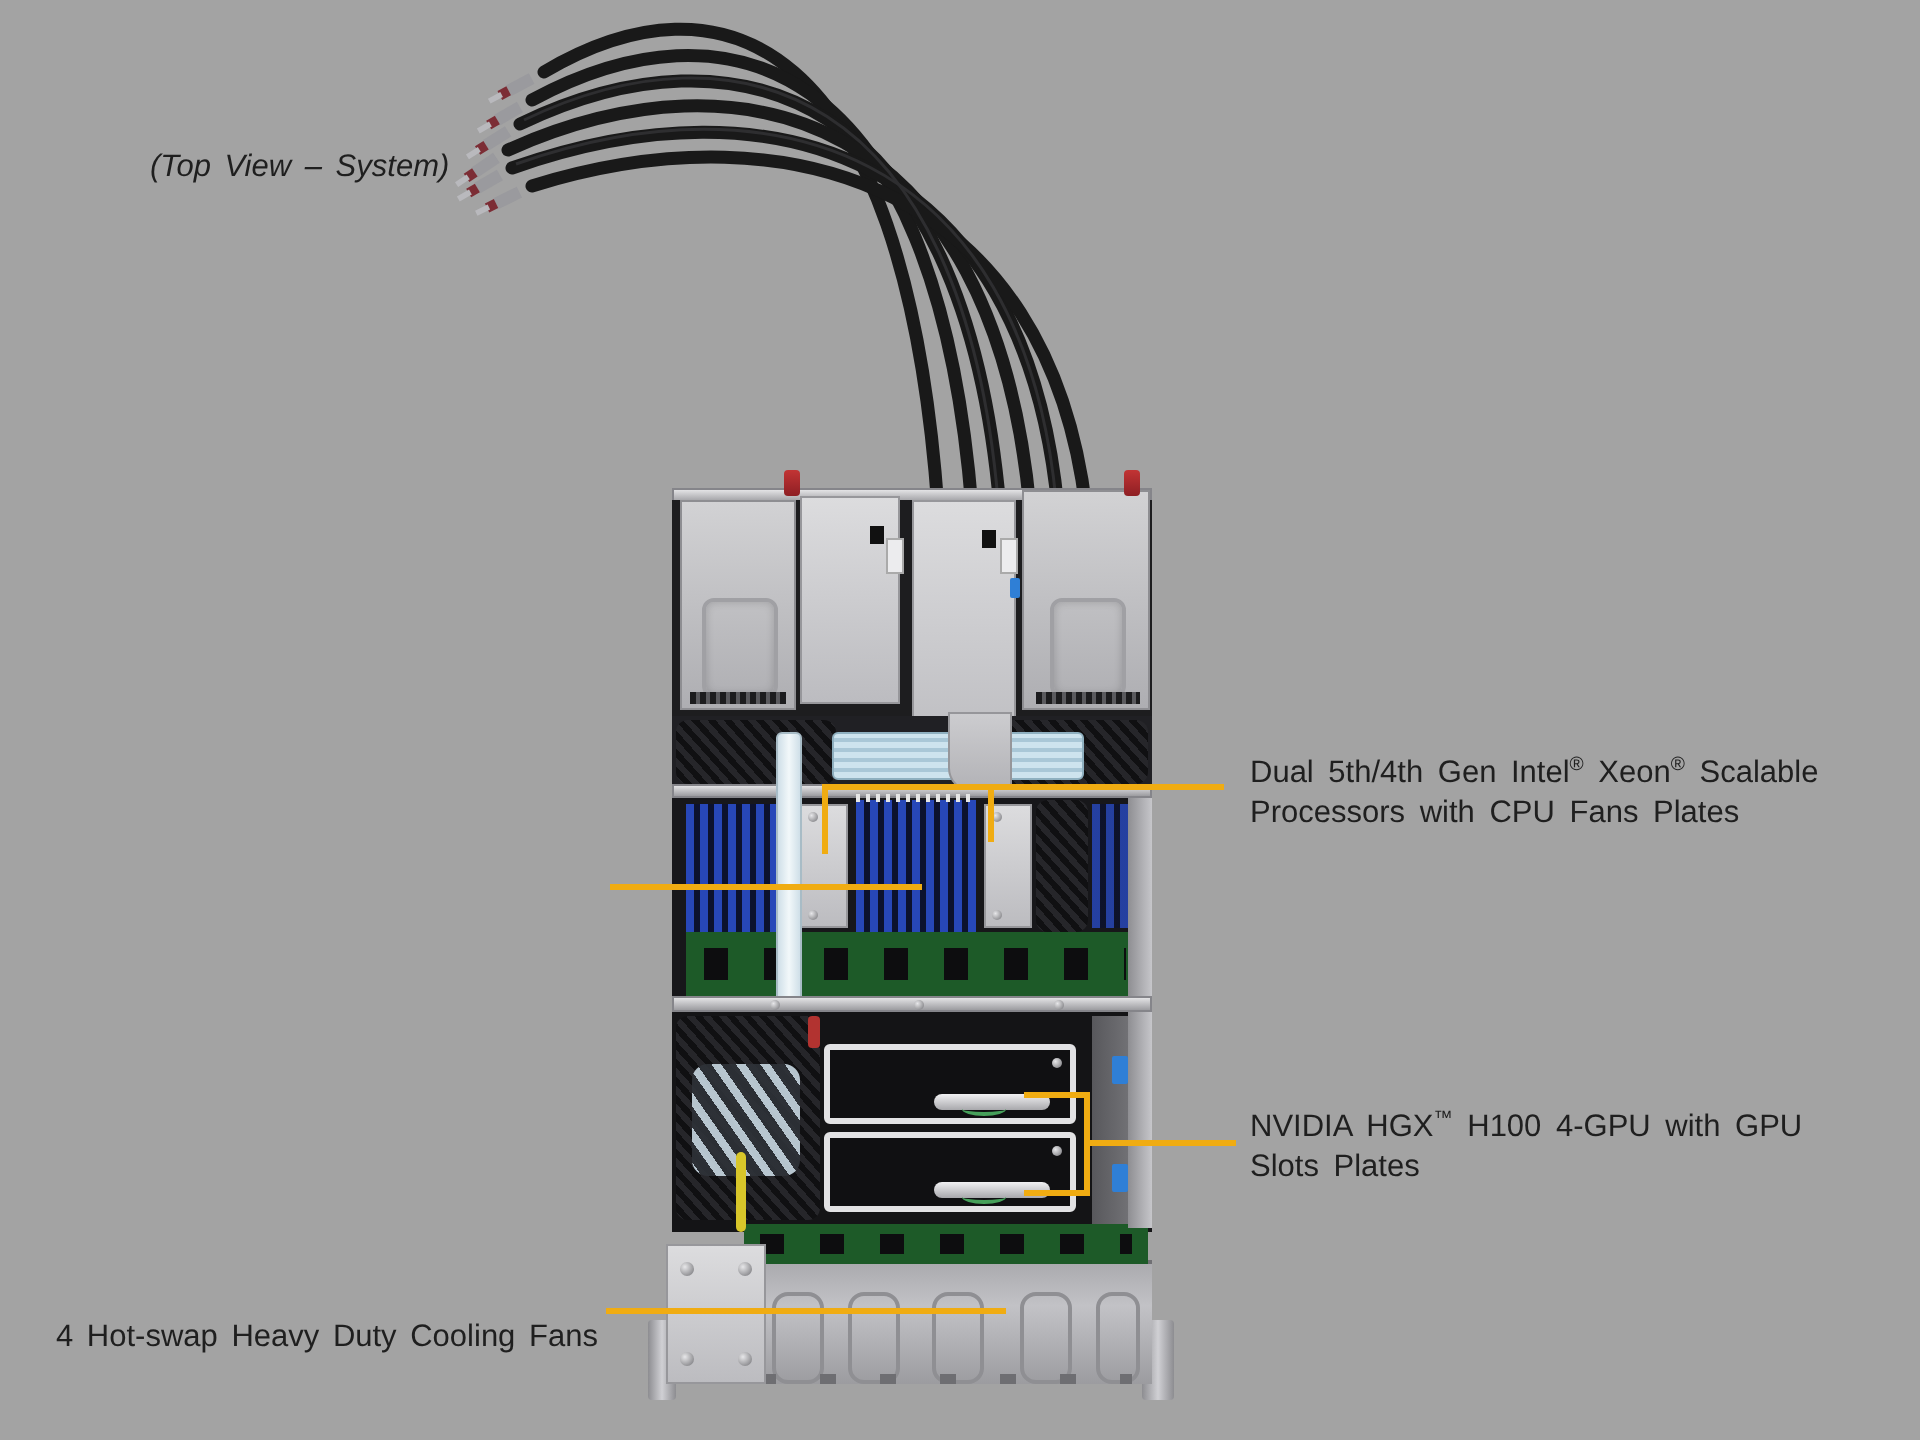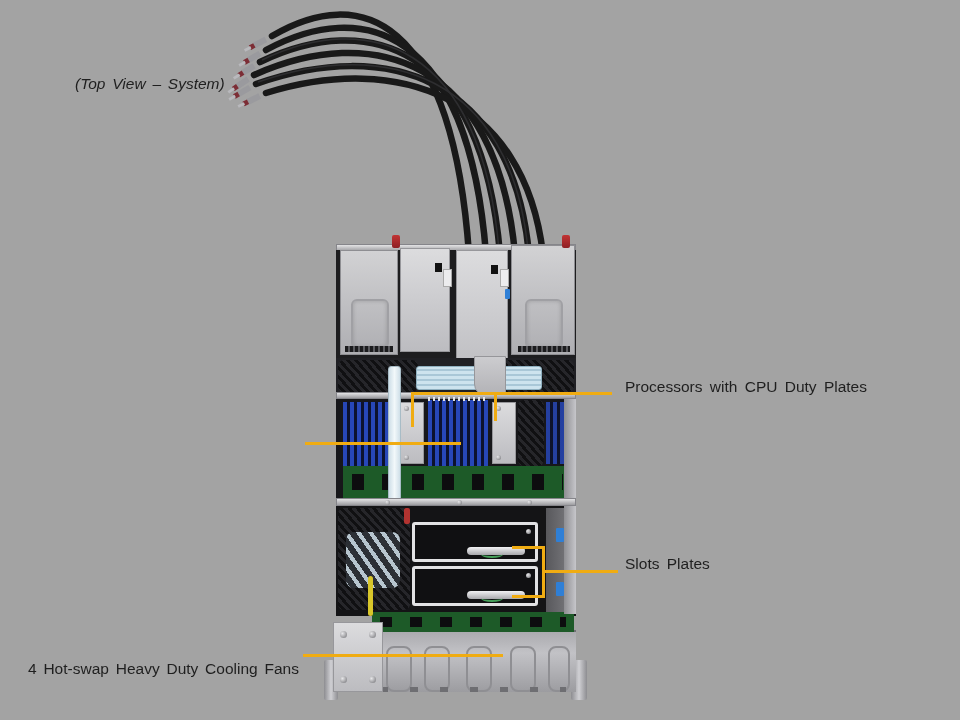--- a/index.html
+++ b/index.html
@@ -202,23 +202,25 @@
   <div class="callout" style="left:305px;top:442px;width:156px;height:3px;"></div>
   <div class="callout" style="left:542px;top:570px;width:76px;height:3px;"></div>
   <div class="callout" style="left:542px;top:546px;width:3px;height:52px;"></div>
   <div class="callout" style="left:512px;top:546px;width:30px;height:3px;"></div>
   <div class="callout" style="left:512px;top:595px;width:30px;height:3px;"></div>
   <div class="callout" style="left:303px;top:654px;width:200px;height:3px;"></div>
 
   <div class="lbl italic" style="left:75px;top:74px;">(Top View – System)</div>
 
   <div class="lbl" style="left:625px;top:377px;word-spacing:3px;">
-    <div>Processors with CPU Duty Plates</div>
+    <div>Dual 5th/4th Gen Intel<sup>®</sup> Xeon<sup>®</sup> Scalable</div>
+    <div>Processors with CPU Fans Plates</div>
   </div>
 
 
   <div class="lbl" style="left:625px;top:554px;word-spacing:3px;">
+    <div>NVIDIA HGX<sup>™</sup> H100 4-GPU with GPU</div>
     <div>Slots Plates</div>
   </div>
 
   <div class="lbl" style="left:28px;top:647px;margin-top:12px;">4 Hot-swap Heavy Duty Cooling Fans</div>
 
 </div>
 
 </body></html>

